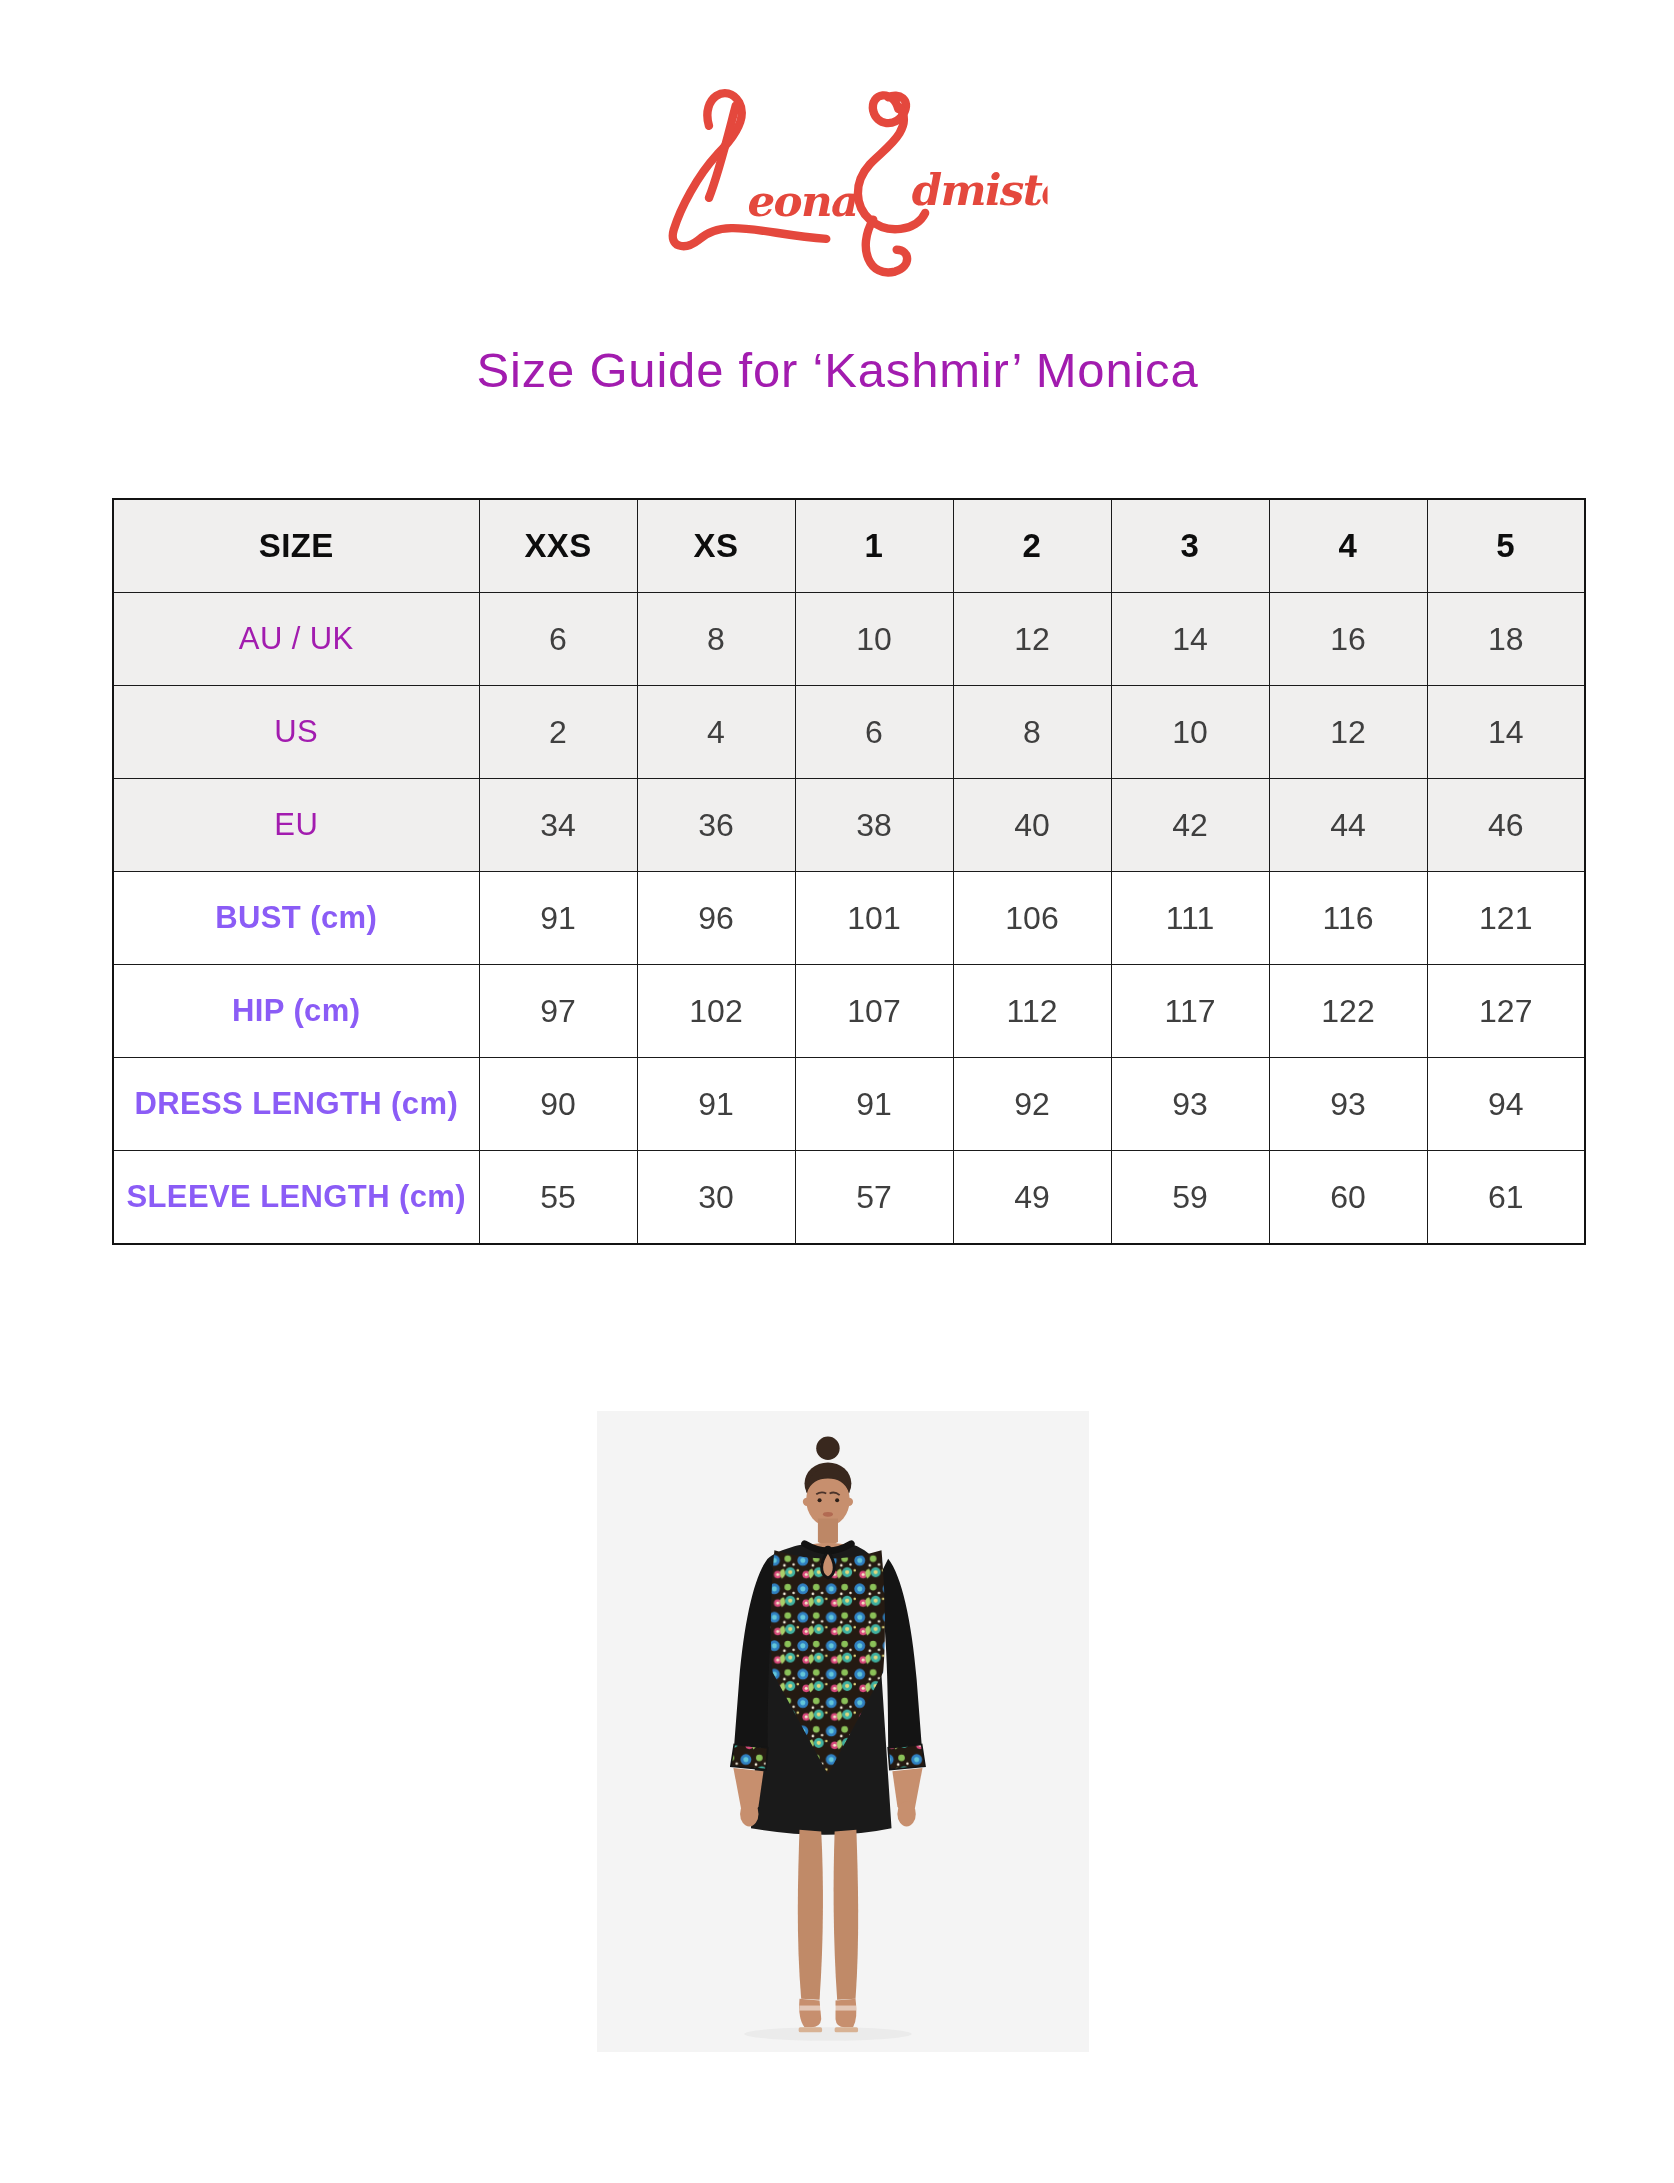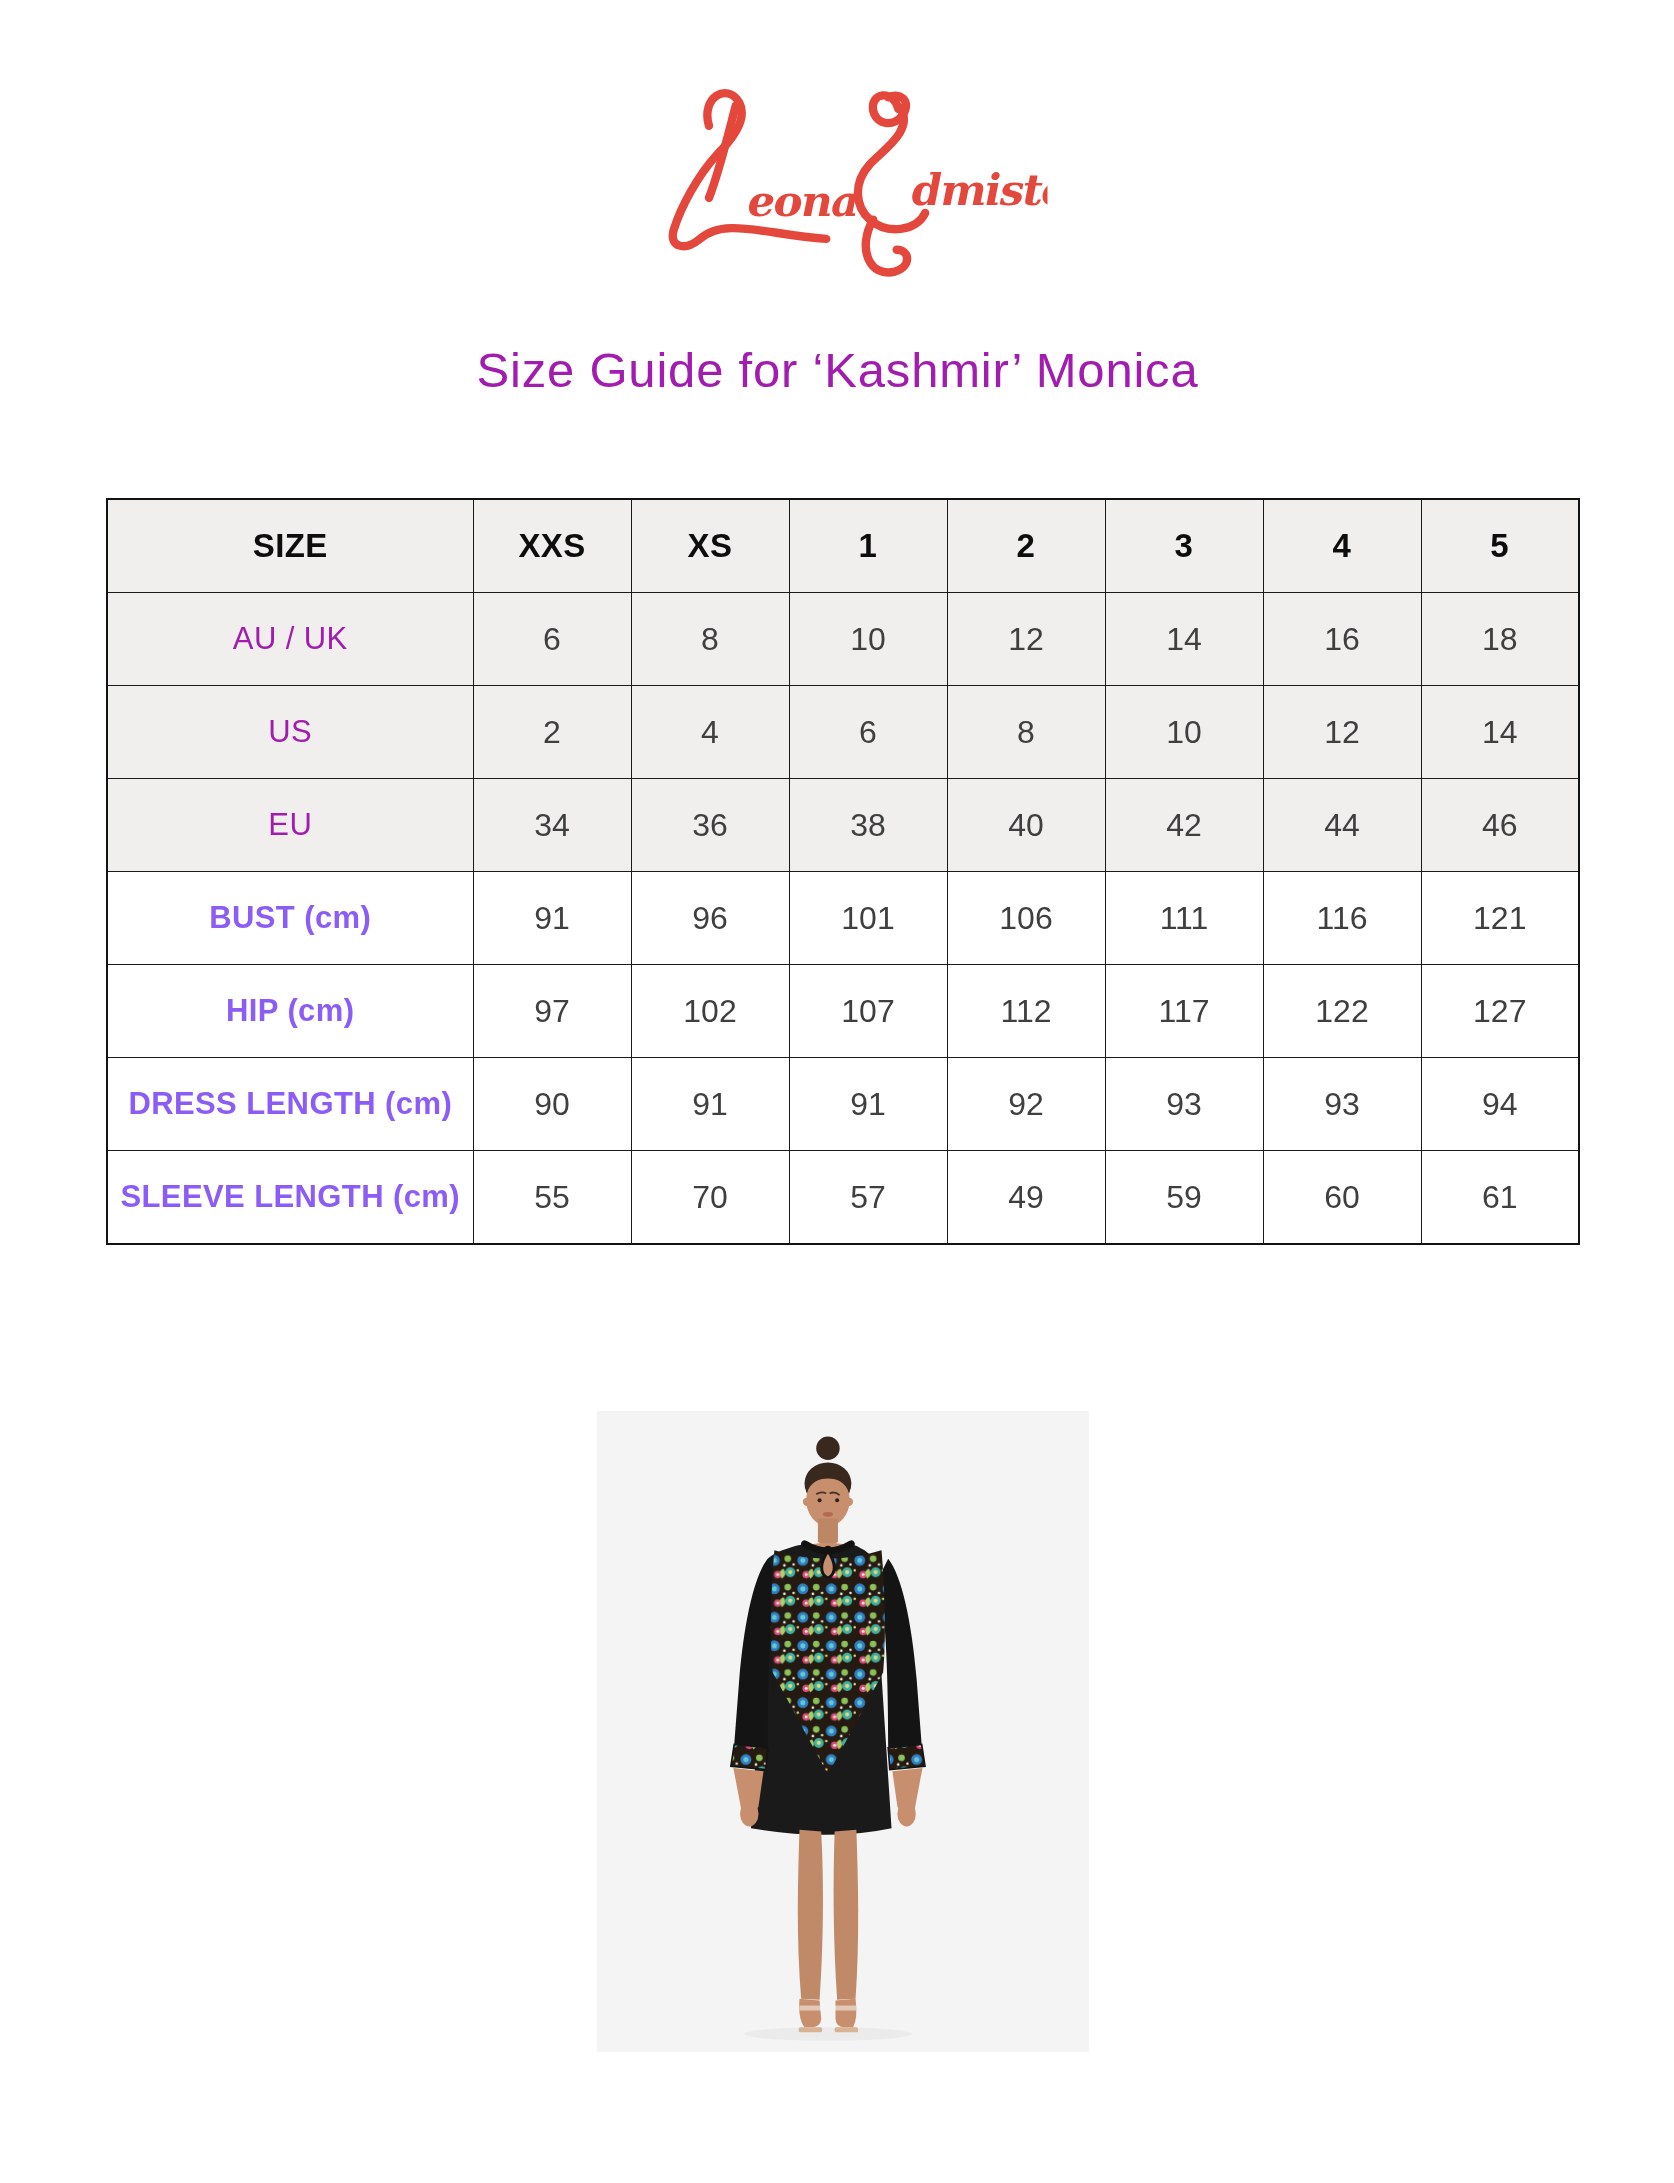--- a/index.html
+++ b/index.html
@@ -40,21 +40,21 @@
     text-align:center;
     font-size:49px;
     line-height:1.15;
     font-weight:300;
     letter-spacing:0.8px;
     color:#a21caf;
   }
   
   table.size-table{
     position:absolute;
-    left:106px;
+    left:112px;
     top:498px;
     width:1474px;
     border-collapse:collapse;
     table-layout:fixed;
     border:2.5px solid #131313;
   }
   .size-table col.col-label{width:366px;}
   .size-table col.col-size{width:158px;}
   .size-table th,.size-table td{
     border:1.7px solid #1a1a1a;
@@ -203,21 +203,21 @@
           <td>91</td>
           <td>91</td>
           <td>92</td>
           <td>93</td>
           <td>93</td>
           <td>94</td>
         </tr>
         <tr class=" bold">
           <th class="row-label" scope="row">SLEEVE LENGTH (cm)</th>
           <td>55</td>
-          <td>70</td>
+          <td>30</td>
           <td>57</td>
           <td>49</td>
           <td>59</td>
           <td>60</td>
           <td>61</td>
         </tr>
       </tbody>
   </table>
 
   <figure class="product-photo" role="img" aria-label="Model wearing the ‘Kashmir’ Monica dress – black shift with multicoloured paisley front panel, keyhole neckline and paisley cuff 3/4 sleeves">

